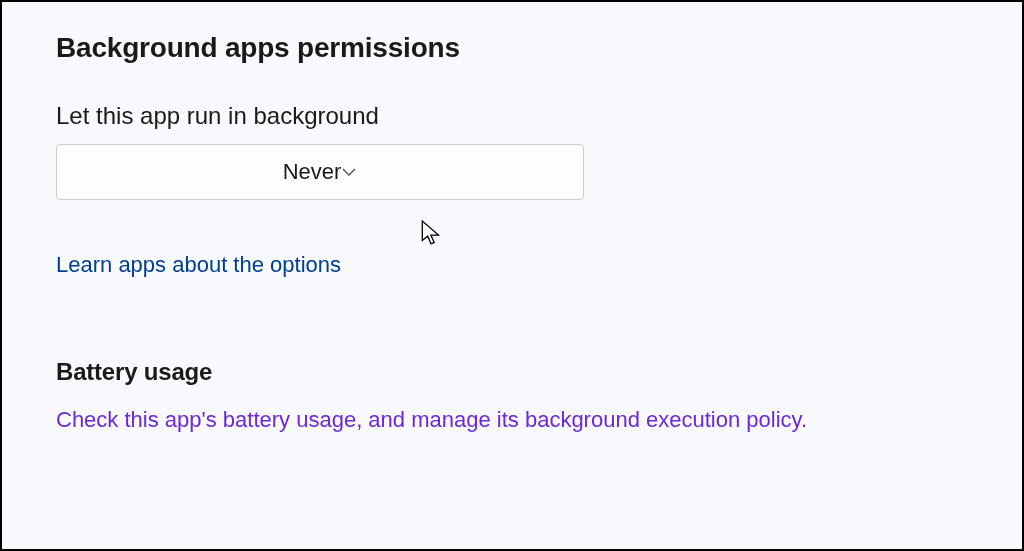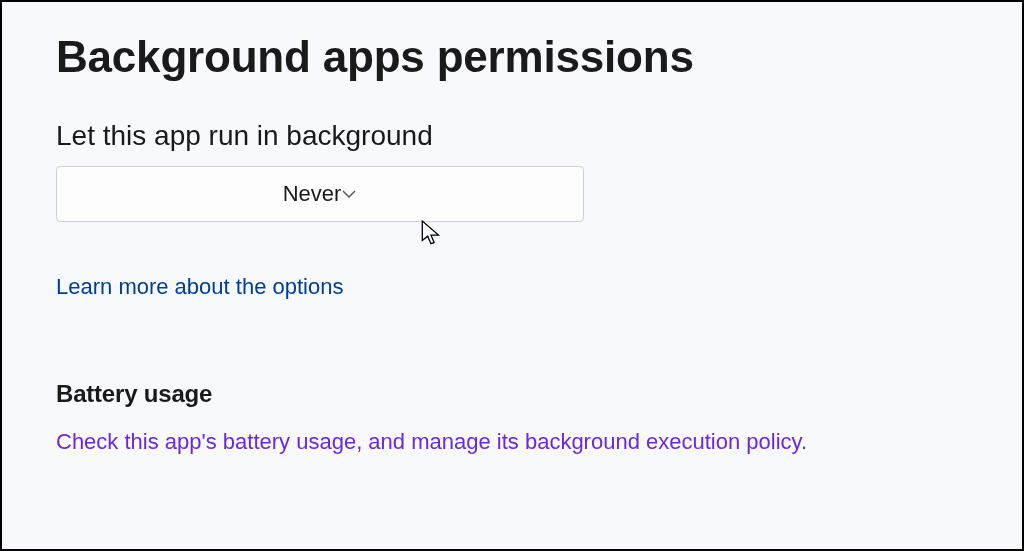--- a/index.html
+++ b/index.html
@@ -11,27 +11,27 @@
       font-family: 'Segoe UI', 'Segoe UI Variable', -apple-system, BlinkMacSystemFont, sans-serif;
       background: #f7f9fc;
       width: 1024px;
       height: 551px;
       border: 2px solid #000;
       padding: 30px 54px;
       position: relative;
       color: #1a1a1a;
     }
     .section-heading {
-      font-size: 44px;
+      font-size: 28px;
       font-weight: 600;
       margin-bottom: 38px;
       letter-spacing: -0.2px;
     }
     .field-label {
-      font-size: 28px;
+      font-size: 24px;
       font-weight: 400;
       color: #1a1a1a;
       margin-bottom: 14px;
     }
     .dropdown {
       width: 528px;
       height: 56px;
       background: #fdfdfd;
       border: 1px solid #d0d0d0;
       border-radius: 4px;
@@ -102,21 +102,21 @@
 
 <div class="dropdown">
   <span>Never</span>
   <span class="chevron">
     <svg viewBox="0 0 14 8">
         <polyline points="1,1 7,7 13,1"></polyline>
       </svg>
   </span>
 </div>
 
-<a class="link">Learn more about the options</a>
+<a class="link">Learn apps about the options</a>
 
 <h2 class="section-heading-2">Battery usage</h2>
 
 <p class="description">Check this app's battery usage, and manage its background execution policy.</p>
 
 <div class="cursor">
   <svg viewBox="0 0 20 26">
     <path d="M1,1 L1,19 L6,15 L9,22 L12,21 L9,14 L16,14 Z" fill="#ffffff" stroke="#000000" stroke-width="1.2"></path>
   </svg>
 </div>

